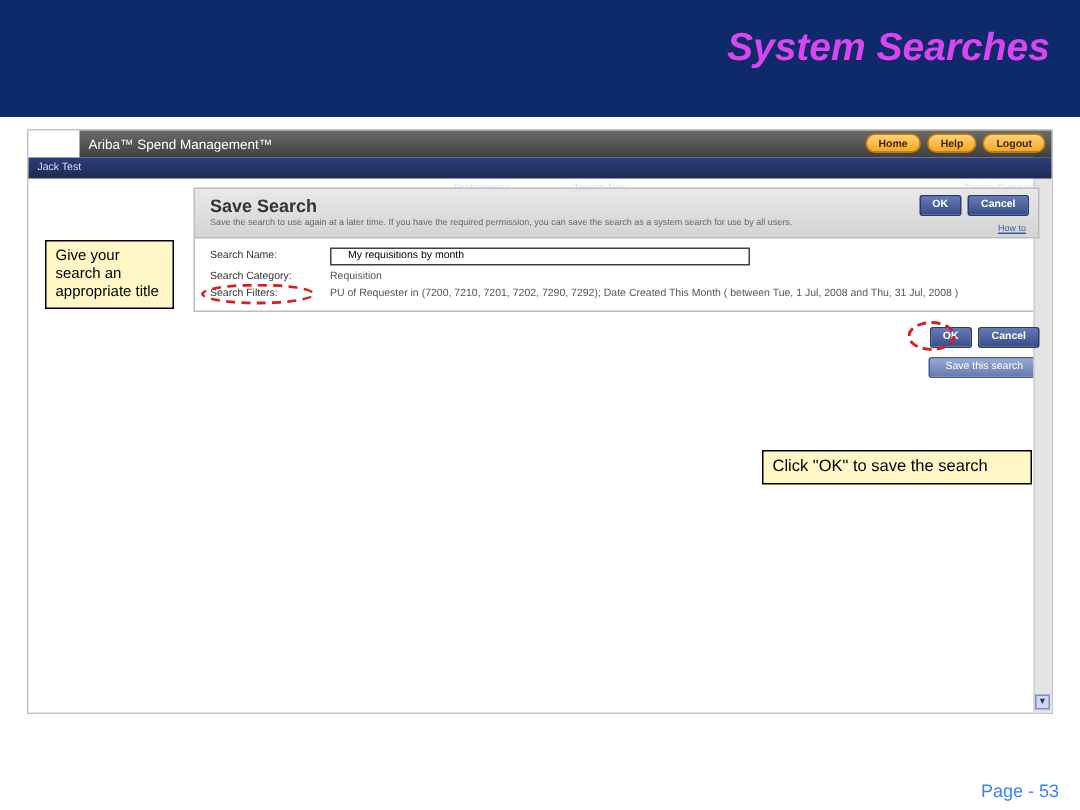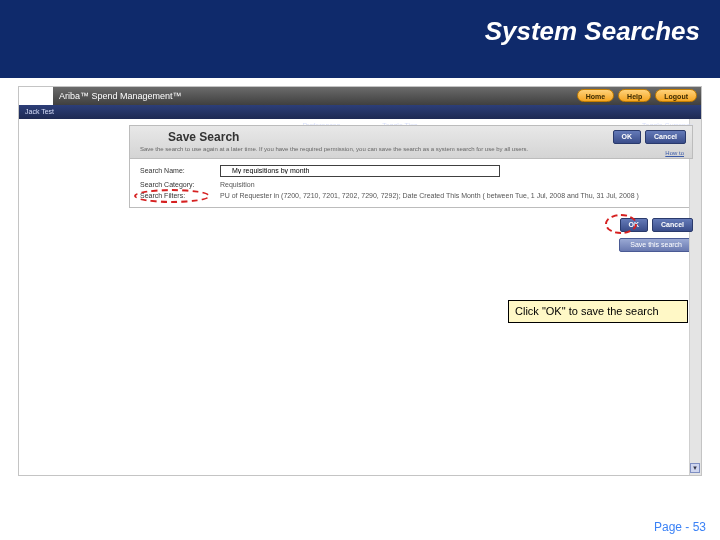--- a/index.html
+++ b/index.html
@@ -2,39 +2,39 @@
 <html><head>
 <meta charset="utf-8">
 <style>
   * { box-sizing: border-box; margin: 0; padding: 0; }
   html, body { width: 720px; height: 540px; font-family: Arial, Helvetica, sans-serif; background: #fff; overflow: hidden; }
 
   .slide { position: relative; width: 720px; height: 540px; background: #fff; }
 
   
   .title-banner { position: absolute; top: 0; left: 0; width: 720px; height: 78px; background: #0f2a6b; }
-  .title-text { position: absolute; top: 16px; right: 20px; color: #ffffff; font-size: 26px; font-weight: bold; font-style: italic; }
+  .title-text { position: absolute; top: 16px; right: 20px; color: #d946ef; font-size: 26px; font-weight: bold; font-style: italic; }
 
   
   .app-shell { position: absolute; top: 86px; left: 18px; width: 684px; height: 390px; border: 1px solid #c4c4c4; background: #fff; }
 
   
   .app-brand-bar { position: relative; height: 18px; background: linear-gradient(#6b6b6b,#3f3f3f); color: #fff; font-size: 9px; padding-left: 6px; line-height: 18px; margin-left: 34px; }
   .brand-btns { position: absolute; right: 4px; top: 2px; display: flex; gap: 4px; }
   .pill-btn { height: 13px; padding: 0 8px; border-radius: 7px; background: linear-gradient(#ffd27a,#f5a623); color: #3b2a00; font-size: 7px; font-weight: bold; line-height: 13px; border: 1px solid #c57e00; }
 
   .app-nav-bar { position: relative; height: 14px; background: linear-gradient(#2c3e78,#1e2a53); color: #d8dffa; font-size: 7px; padding-left: 6px; line-height: 14px; }
   .nav-mid { position: absolute; left: 0; right: 0; text-align: center; }
   .nav-mid span { margin: 0 20px; }
   .nav-right { position: absolute; right: 8px; }
 
   
   .panel { margin: 6px 8px 0 110px; }
   .panel-top { background: linear-gradient(#e8e8e8,#d4d4d4); border: 1px solid #bcbcbc; padding: 4px 6px 4px 10px; position: relative; }
-  .panel-title { font-size: 12px; font-weight: bold; color: #333; margin-bottom: 2px; margin-left: 28px; }
+  .panel-title { font-size: 12px; font-weight: bold; color: #333; margin-bottom: 2px; }
   .panel-desc { font-size: 6px; color: #666; line-height: 1.3; max-width: 390px; }
   .panel-top-btns { position: absolute; right: 6px; top: 4px; display: flex; gap: 4px; }
   .mini-btn { height: 14px; padding: 0 8px; background: linear-gradient(#647ab8,#3a4d8a); color: #fff; font-size: 7px; font-weight: bold; border: 1px solid #2a3a6c; border-radius: 2px; line-height: 12px; }
   .howto { position: absolute; right: 8px; bottom: 2px; font-size: 6px; color: #3a5aa8; text-decoration: underline; }
 
   .form-area { border: 1px solid #bcbcbc; border-top: none; background: #fff; padding: 6px 10px 8px 10px; font-size: 7px; color: #444; }
   .form-row { display: flex; align-items: center; margin-bottom: 4px; gap: 10px; }
   .form-label { width: 70px; color: #333; }
   .text-input { width: 280px; height: 12px; border: 1px solid #404040; font-size: 7px; padding: 0 11px; }
   .value-text { color: #555; }
@@ -128,16 +128,17 @@
       <div class="ring2"></div>
       <div class="mini-btn">OK</div>
       <div class="mini-btn">Cancel</div>
     </div>
     <div class="save-row">
       <div class="savequery-btn">Save this search</div>
     </div>
 
   </div>
 
+  <div class="callout callout-left">Give your search an appropriate title</div>
   <div class="callout callout-right">Click "OK" to save the search</div>
 
   <div class="page-num">Page - 53</div>
 </div>
 
 </body></html>

